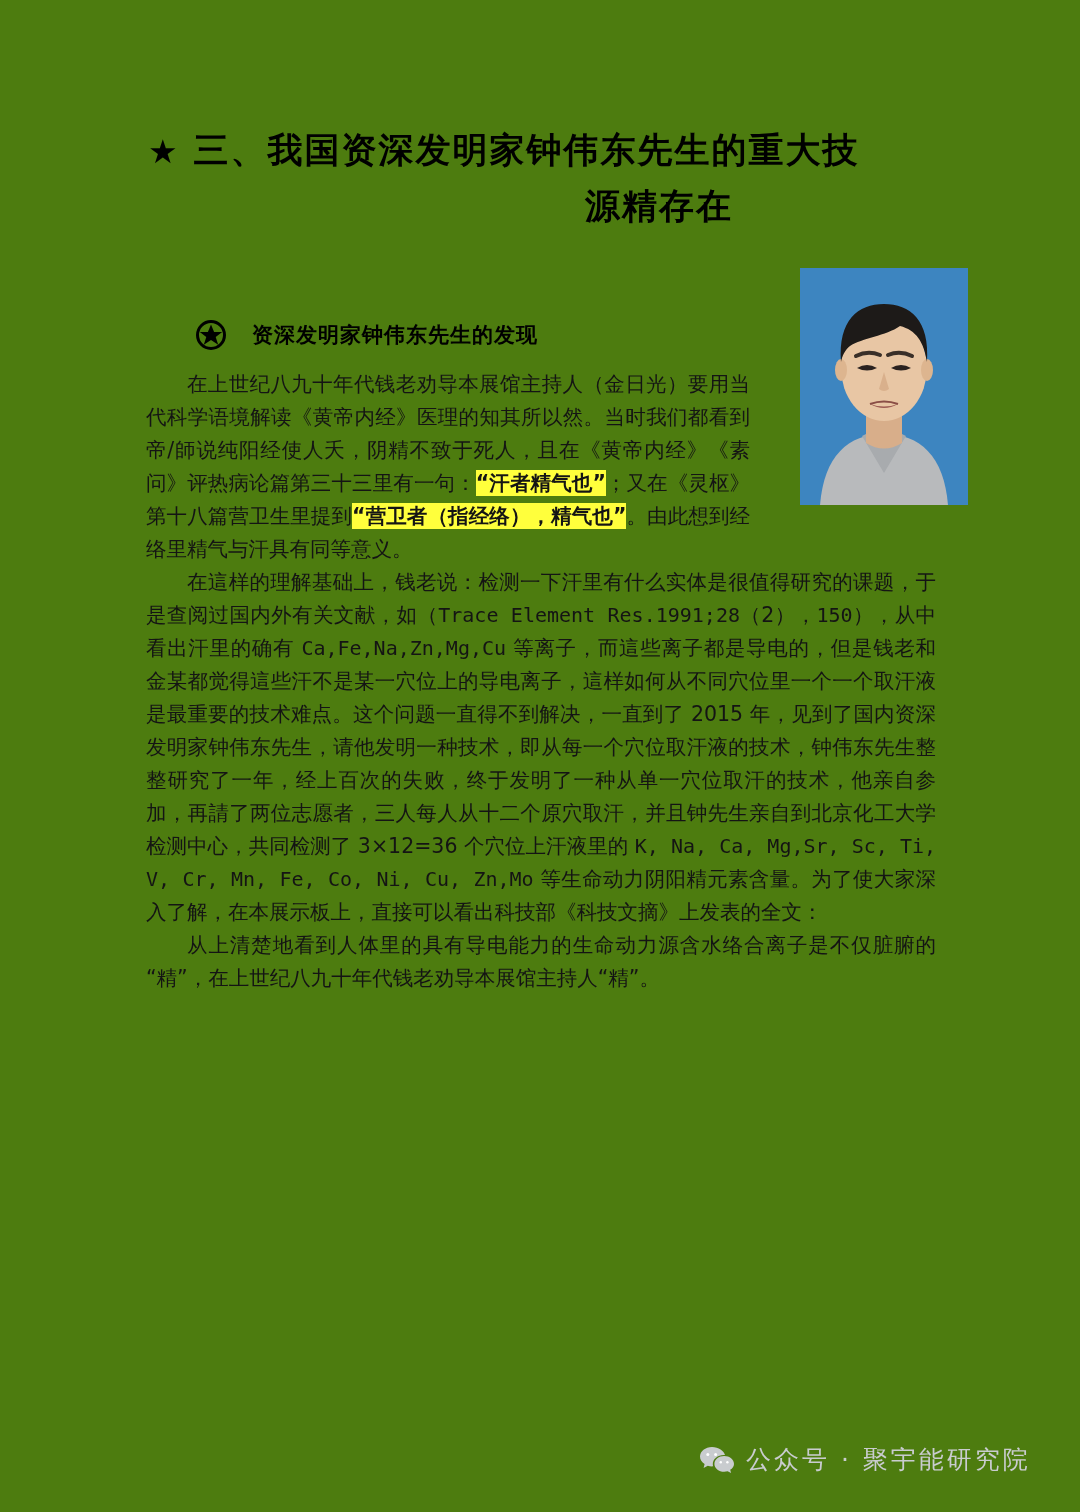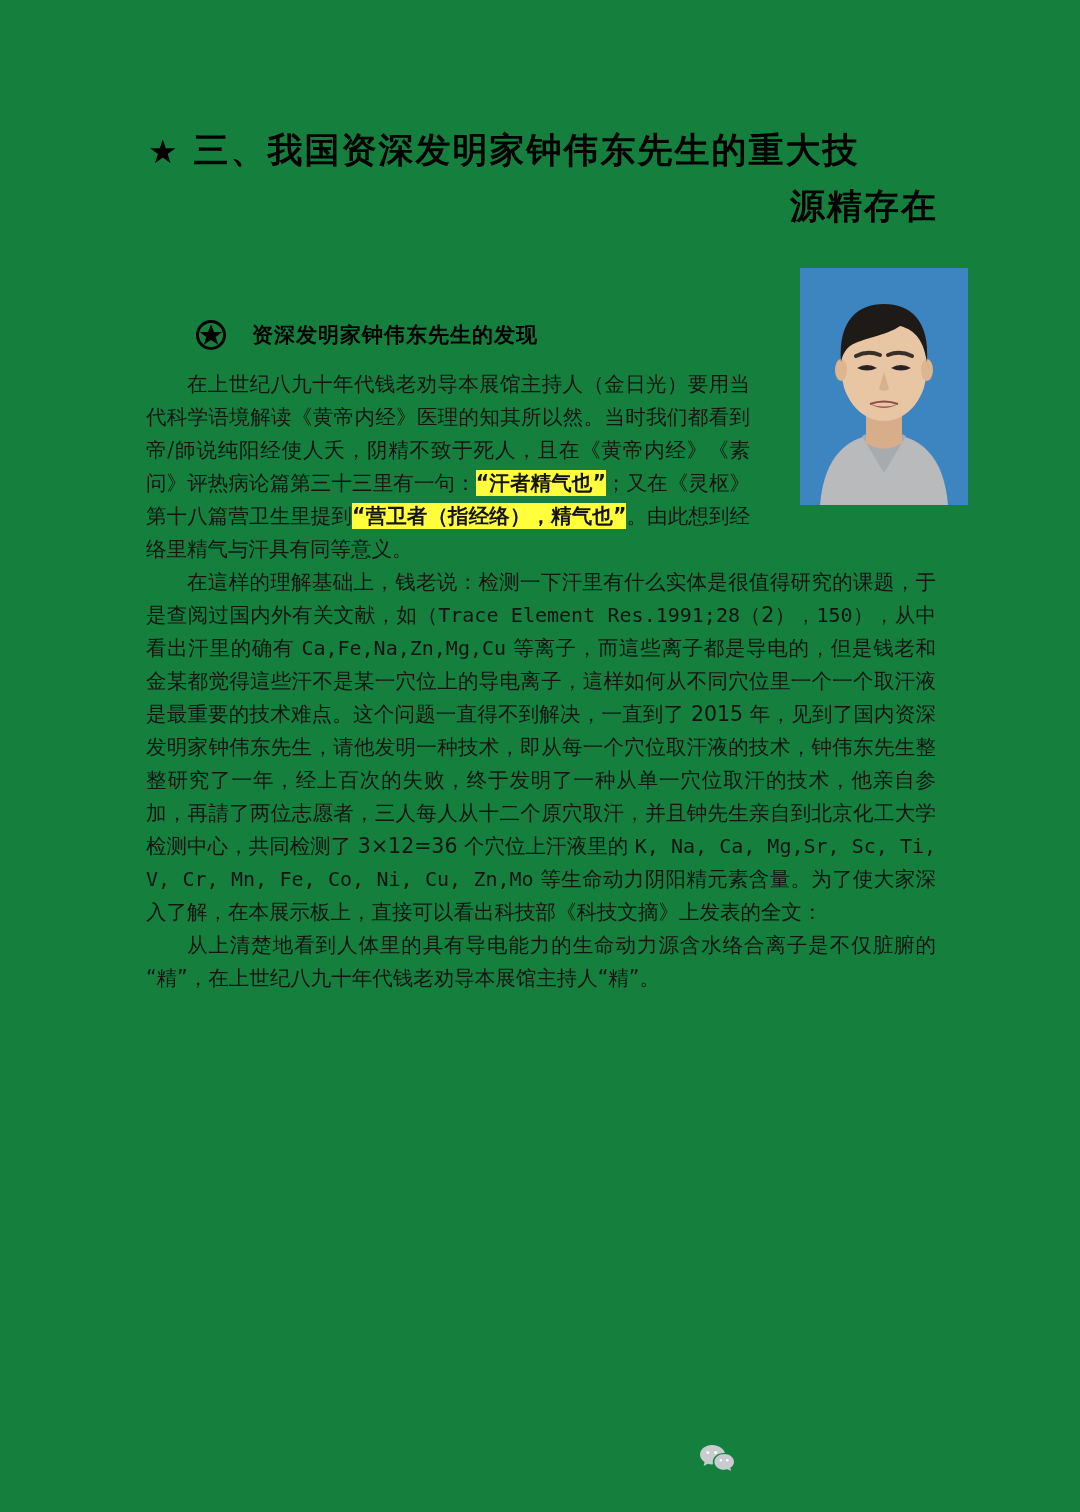--- a/index.html
+++ b/index.html
@@ -12,42 +12,42 @@
     height: 1512px;
     position: relative;
     font-family: "Liberation Serif", "DejaVu Serif", serif;
     color: #111111;
     overflow: hidden;
   }
 
   .page {
     position: absolute;
     inset: 0;
-    background: #15803d;
+    background: #4d7c0f;
   }
 
   
   .title-block {
     position: absolute;
     left: 148px;
     top: 122px;
     width: 790px;
   }
   .title-line {
     font-family: "DejaVu Sans", "Liberation Sans", sans-serif;
     font-weight: bold;
     font-size: 35px;
     letter-spacing: 2px;
     color: #000000;
     line-height: 56px;
     white-space: nowrap;
   }
   .title-line.l1 { text-align: left; }
   .title-line.l2 { text-align: left; padding-left: 126px; }
-  .title-line.l3 { text-align: right; padding-left: 232px; }
+  .title-line.l3 { text-align: center; padding-left: 232px; }
   .star-glyph {
     font-size: 33px;
     line-height: 1;
     vertical-align: -1px;
     margin-right: 14px;
   }
 
   
   .portrait {
     position: absolute;
@@ -196,15 +196,16 @@
 
   <div class="footer">
     <svg class="wechat-icon" viewBox="0 0 34 30" xmlns="http://www.w3.org/2000/svg">
       <path d="M12 2 C5.4 2 0 6.3 0 11.6 c0 3 1.8 5.7 4.6 7.5 L3.6 23 l4.2 -2.2 c1.3 .4 2.7 .6 4.2 .6 .4 0 .8 0 1.2 -.1 -.3 -.8 -.4 -1.6 -.4 -2.4 0 -5 4.9 -9 11 -9 .4 0 .8 0 1.2 .1 C24 6.1 18.6 2 12 2 Z" fill="#c9cccf"></path>
       <circle cx="7.8" cy="9.4" r="1.5" fill="#ffffff"></circle>
       <circle cx="15.6" cy="9.4" r="1.5" fill="#ffffff"></circle>
       <path d="M34 18.9 c0 -4.3 -4.4 -7.8 -9.8 -7.8 -5.4 0 -9.8 3.5 -9.8 7.8 0 4.3 4.4 7.8 9.8 7.8 1.2 0 2.3 -.2 3.4 -.5 l3.5 1.8 -.9 -3.2 c2.3 -1.4 3.8 -3.5 3.8 -5.9 Z" fill="#c9cccf"></path>
       <circle cx="20.8" cy="17.2" r="1.2" fill="#ffffff"></circle>
       <circle cx="27.4" cy="17.2" r="1.2" fill="#ffffff"></circle>
     </svg>
+    <div class="footer-text">公众号 · 聚宇能研究院</div>
   </div>
 
 </div>
 
 </body></html>

